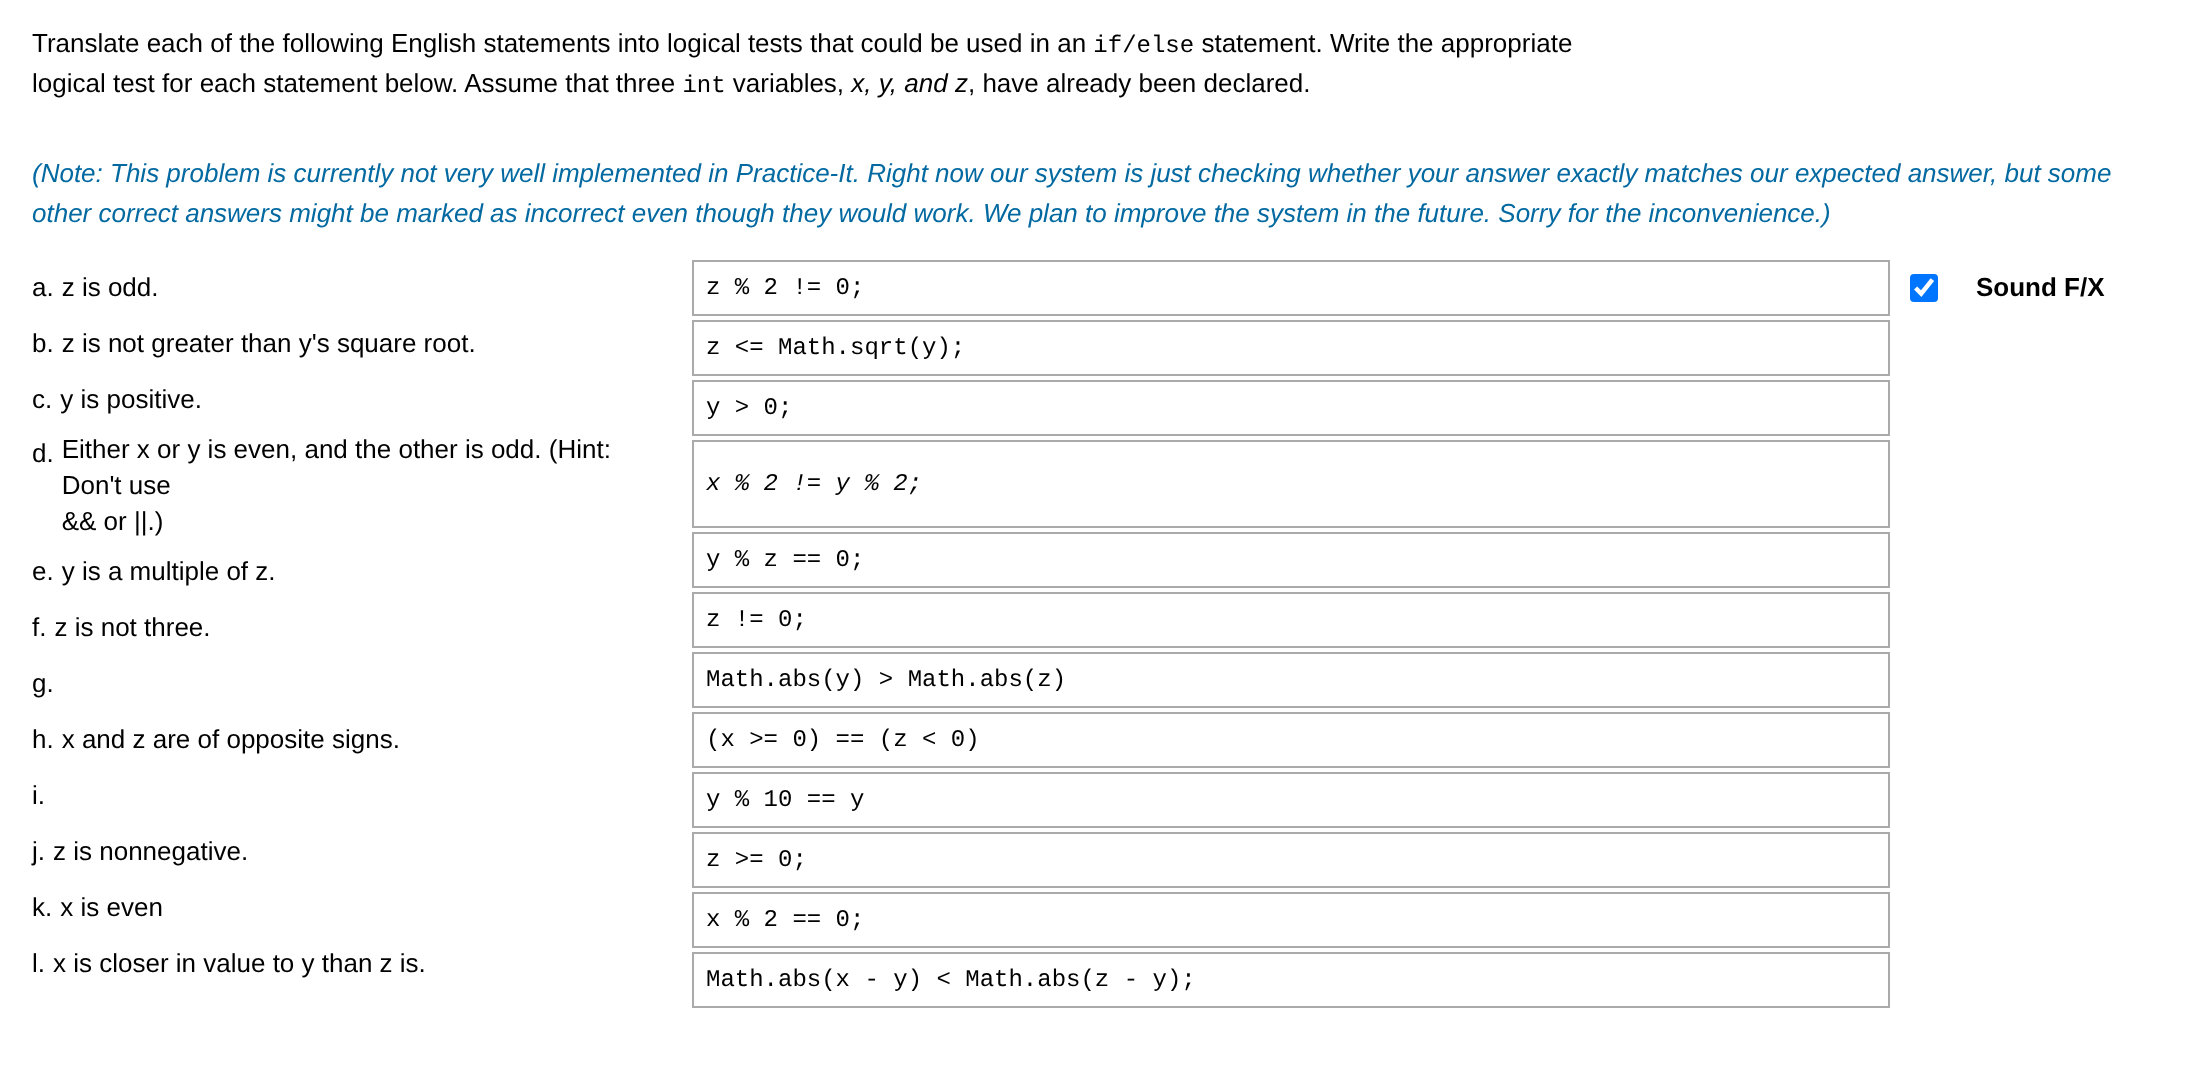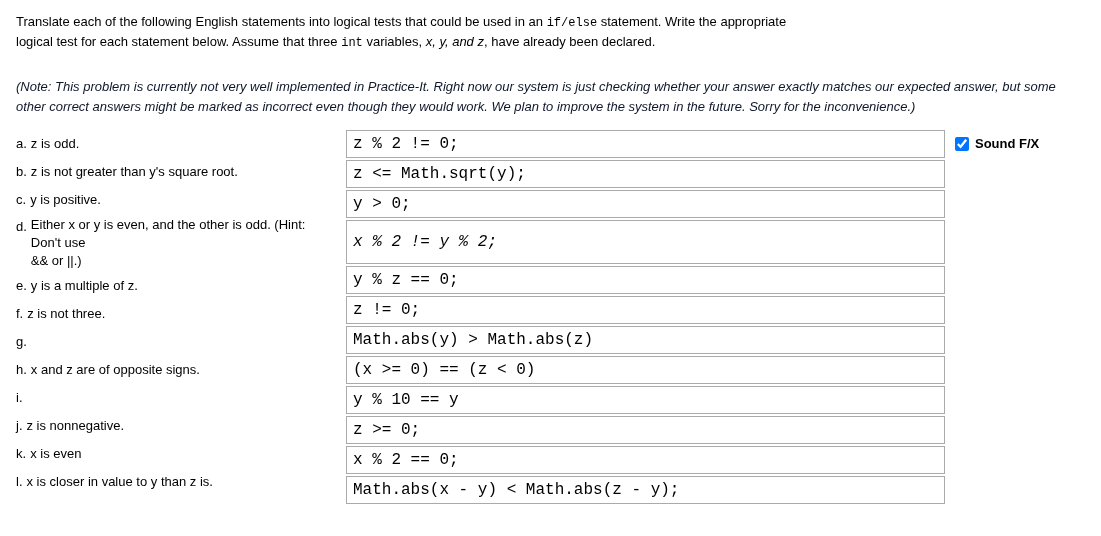--- a/index.html
+++ b/index.html
@@ -15,21 +15,21 @@
       line-height: 1.5;
     }
     .code-inline {
       font-family: 'Courier New', monospace;
       font-size: 12px;
     }
     .note-text {
       font-style: italic;
       margin-bottom: 14px;
       line-height: 1.5;
-      color: #0f172a;
+      color: #0369a1;
     }
     .main-layout {
       display: flex;
       gap: 10px;
       align-items: flex-start;
     }
     .statements-col {
       flex: 0 0 320px;
       min-width: 0;
     }
@@ -42,33 +42,33 @@
       display: flex;
       align-items: flex-start;
       padding-top: 2px;
     }
     .input-field {
       width: 100%;
       height: 28px;
       border: 1px solid #aaa;
       padding: 2px 6px;
       font-family: 'Courier New', monospace;
-      font-size: 16px;
+      font-size: 12px;
       color: #000;
       background: #fff;
       margin-bottom: 2px;
     }
     .input-field.tall {
       height: 42px;
       font-style: italic;
     }
     .sound-fx-container {
       display: flex;
       align-items: center;
-      gap: 6px;
+      gap: 19px;
       padding-top: 4px;
     }
     .checkbox-sound {
       width: 14px;
       height: 14px;
       cursor: pointer;
     }
     .sound-label {
       font-size: 13px;
       color: #000;

